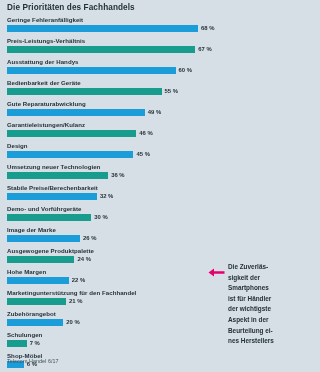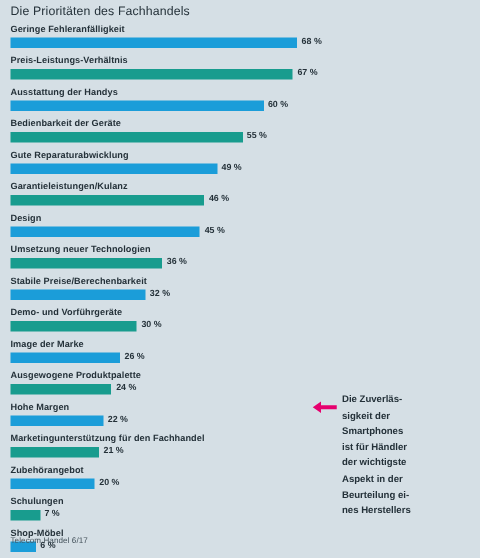--- a/index.html
+++ b/index.html
@@ -8,21 +8,21 @@
     background:#d5dfe5;
     font-family:"Liberation Sans", sans-serif;
     color:#2b3a42;
     overflow:hidden;
     position:relative;
   }
   #chart-root{position:relative;width:295px;height:372px;box-sizing:border-box;}
 
   .chart-title{
     position:absolute;left:7px;top:3px;
-    font-size:8.2px;font-weight:normal;letter-spacing:.1px;
+    font-size:8.2px;font-weight:bold;letter-spacing:.1px;
     color:#243139;
   }
 
   .rows{position:absolute;left:0;top:16px;width:295px;}
 
   .row{position:relative;height:21px;}
   .row-label{
     position:absolute;left:7px;top:0px;
     font-size:6.1px;font-weight:bold;letter-spacing:.05px;
     color:#243139;white-space:nowrap;

